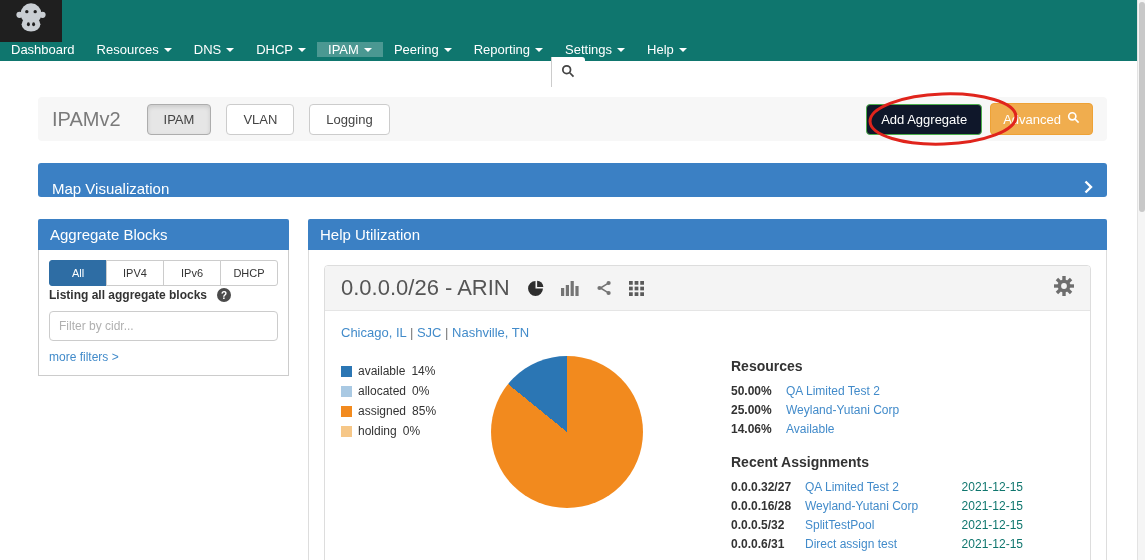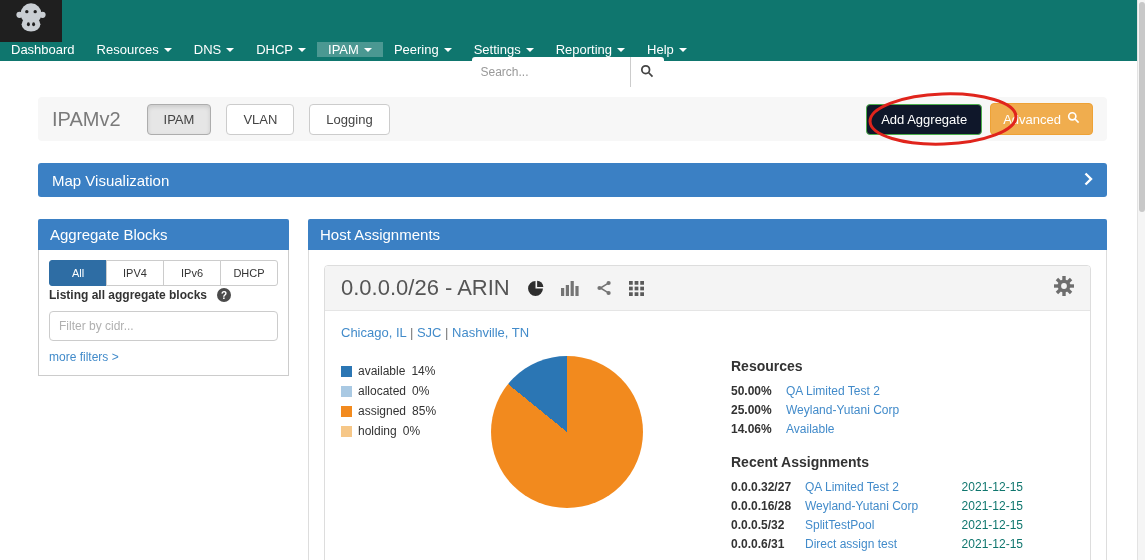--- a/index.html
+++ b/index.html
@@ -28,21 +28,21 @@
   .page-head { position:relative; margin:36px 38px 0; height:44px; background:#f7f7f7; border-radius:4px; display:flex; align-items:center; padding:0 14px; }
   .page-title { font-size:20px; color:#7a7a7a; margin-right:26px; }
   .view-btn { font-family:inherit; font-size:13px; color:#444; background:#fff; border:1px solid #ccc; border-radius:4px; padding:7px 16px; margin-right:15px; cursor:pointer; }
   .view-btn.active { background:#e6e6e6; border-color:#adadad; box-shadow:inset 0 2px 4px rgba(0,0,0,.12); }
   .head-spacer { flex:1; }
   .btn-green { font-family:inherit; font-size:13px; color:#fff; background:#0f172a; border:1px solid #4cae4c; border-radius:4px; padding:7px 14px; cursor:pointer; margin-right:8px; }
   .btn-orange { font-family:inherit; font-size:13px; color:#fff; background:#f0ad4e; border:1px solid #eea236; border-radius:4px; padding:7px 12px; cursor:pointer; display:inline-flex; align-items:center; gap:6px; }
   .annotation-svg { position:absolute; right:88px; top:-7px; pointer-events:none; z-index:40; }
 
   
-  .map-bar { margin:22px 38px 0; height:34px; background:#3b80c4; border-radius:3px; color:#fff; display:flex; align-items:center; padding:0 14px; font-size:15px; cursor:pointer; }
+  .map-bar { margin:22px 38px 0; height:34px; background:#3b80c4; border-radius:3px; color:#fff; display:flex; align-items:flex-end; padding:0 14px; font-size:15px; cursor:pointer; }
   .map-bar-spacer { flex:1; }
 
   
   .main-row { display:flex; gap:19px; margin:22px 38px 0; align-items:flex-start; }
   .panel-header { background:#3b80c4; color:#fff; font-size:15px; padding:7px 12px; border-radius:2px 2px 0 0; }
 
   
   .left-panel { width:251px; flex:none; }
   .left-body { background:#fff; border:1px solid #ccc; border-top:none; padding:10px 10px 0; }
   .seg { display:flex; width:100%; margin-bottom:1px; }
@@ -131,35 +131,34 @@
       </a>
     <a class="nav-item active">
         <span>IPAM</span>
         <span class="caret"></span>
       </a>
     <a class="nav-item">
         <span>Peering</span>
         <span class="caret"></span>
       </a>
     <a class="nav-item">
+        <span>Reporting</span>
+        <span class="caret"></span>
+      </a>
+    <a class="nav-item">
         <span>Settings</span>
-        <span class="caret"></span>
-      </a>
-    <a class="nav-item">
-        <span>Reporting</span>
         <span class="caret"></span>
       </a>
     <a class="nav-item">
         <span>Help</span>
         <span class="caret"></span>
       </a>
   </div>
   <div class="nav-spacer"></div>
   <div class="search-group">
-    <input class="search-input" type="text" placeholder="Search..." style="">
     <button class="search-btn">
       <span>
         <svg viewBox="0 0 16 16" width="14" height="14">
             <circle cx="6.5" cy="6.5" r="4.4" fill="none" stroke="currentColor" stroke-width="2"></circle>
             <line x1="10" y1="10" x2="14.3" y2="14.3" stroke="currentColor" stroke-width="2"></line>
           </svg>
       </span>
     </button>
   </div>
   <div class="user-menu">
@@ -218,21 +217,21 @@
       <div class="listing-label">
         <span>Listing all aggregate blocks</span>
         <span class="help-badge"></span>
       </div>
       <input class="filter-input" type="text" placeholder="Filter by cidr..." style="">
       <a class="more-filters">more filters &gt;</a>
     </div>
   </div>
 
   <div class="right-panel">
-    <div class="panel-header">Host Assignments</div>
+    <div class="panel-header">Help Utilization</div>
     <div class="right-body">
       <div class="widget">
         <div class="widget-header">
           <span class="subject">0.0.0.0/26 - ARIN</span>
           <span class="w-icon">
             <svg viewBox="0 0 16 16" width="17" height="17">
               <path d="M8 8 V1 A7 7 0 1 0 15 8 Z" fill="#2e2e2e"></path>
               <path d="M9.5 6.5 L9.5 0.6 A6.4 6.4 0 0 1 15.4 6.5 Z" fill="#2e2e2e"></path>
             </svg>
           </span>

